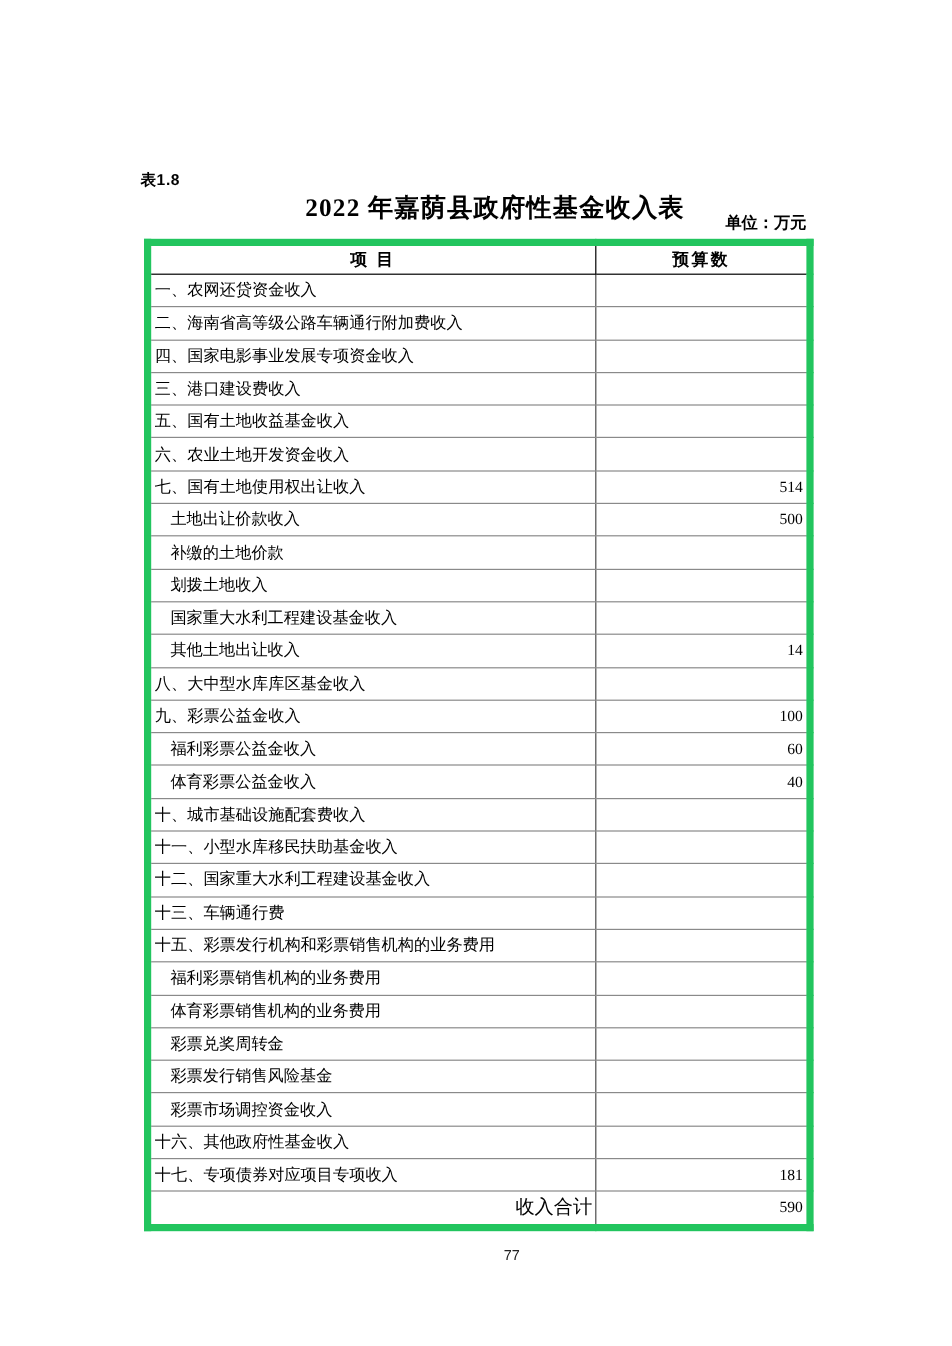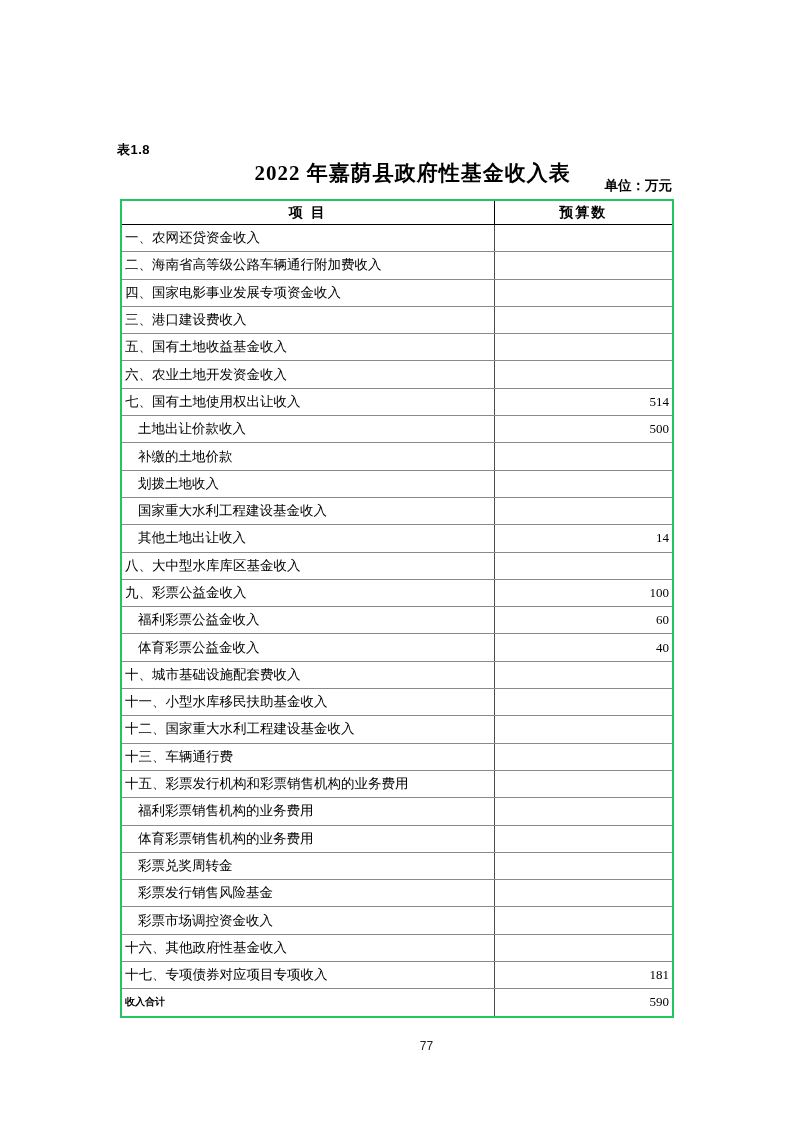--- a/index.html
+++ b/index.html
@@ -48,21 +48,21 @@
     font-weight: bold;
     font-size: 13.5px;
   }
   table.fund-table {
     position: absolute;
     left: 120px;
     top: 199px;
     width: 552px;
     border-collapse: collapse;
     table-layout: fixed;
-    border: 2px solid #22c55e;
+    border: 6px solid #22c55e;
   }
   table.fund-table col.c-item  { width: 373px; }
   table.fund-table col.c-value { width: 179px; }
   table.fund-table th {
     height: 23px;
     font-family: "Liberation Sans", "DejaVu Sans", sans-serif;
     font-weight: bold;
     font-size: 14px;
     text-align: center;
     vertical-align: middle;
@@ -89,22 +89,23 @@
   }
   table.fund-table td.item.indent { padding-left: 16px; }
   table.fund-table td.value {
     text-align: right;
     padding-right: 3px;
     font-family: "Liberation Serif", "DejaVu Serif", serif;
     font-size: 13px;
   }
   table.fund-table tr.total-row td.item {
     font-family: "Liberation Sans", "DejaVu Sans", sans-serif;
-    font-weight: bold;
-    font-size: 10px;
+    font-weight: normal;
+    font-size: 16px;
+    text-align: right;
   }
   .page-number {
     position: absolute;
     left: 0;
     top: 1039px;
     width: 793px;
     text-align: center;
     font-size: 12px;
     color: #222;
     font-family: "Liberation Sans", "DejaVu Sans", sans-serif;

